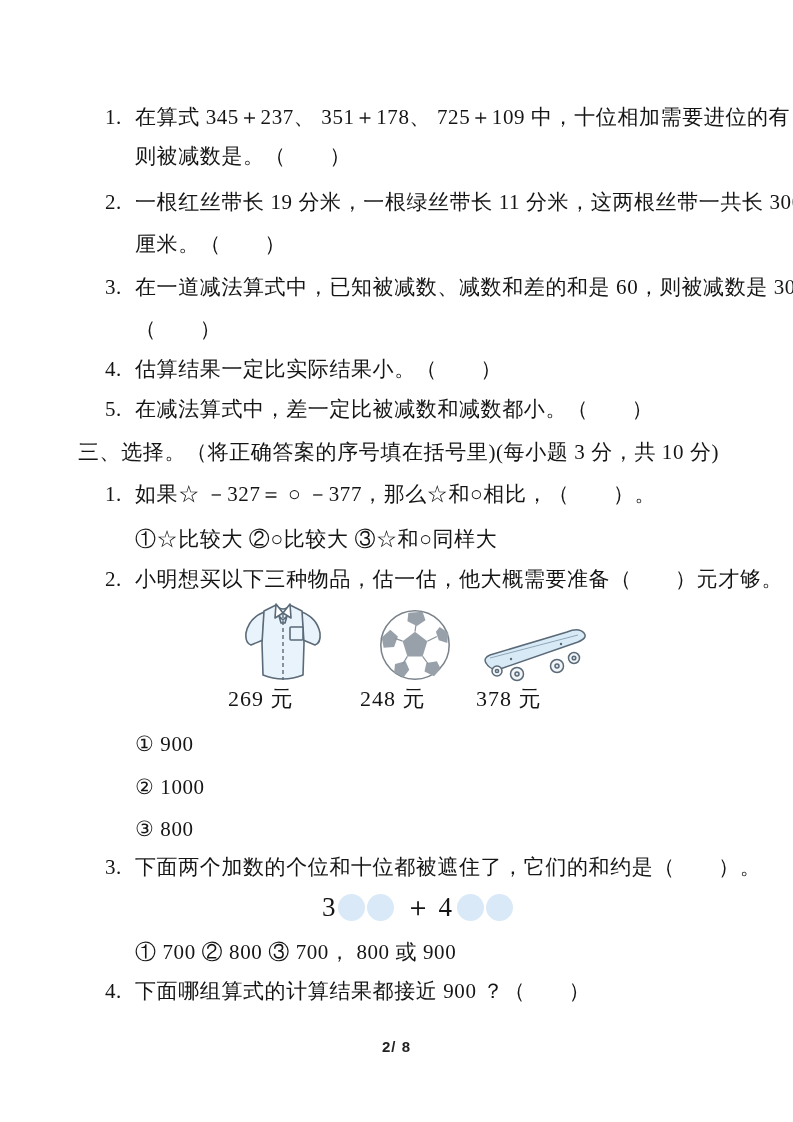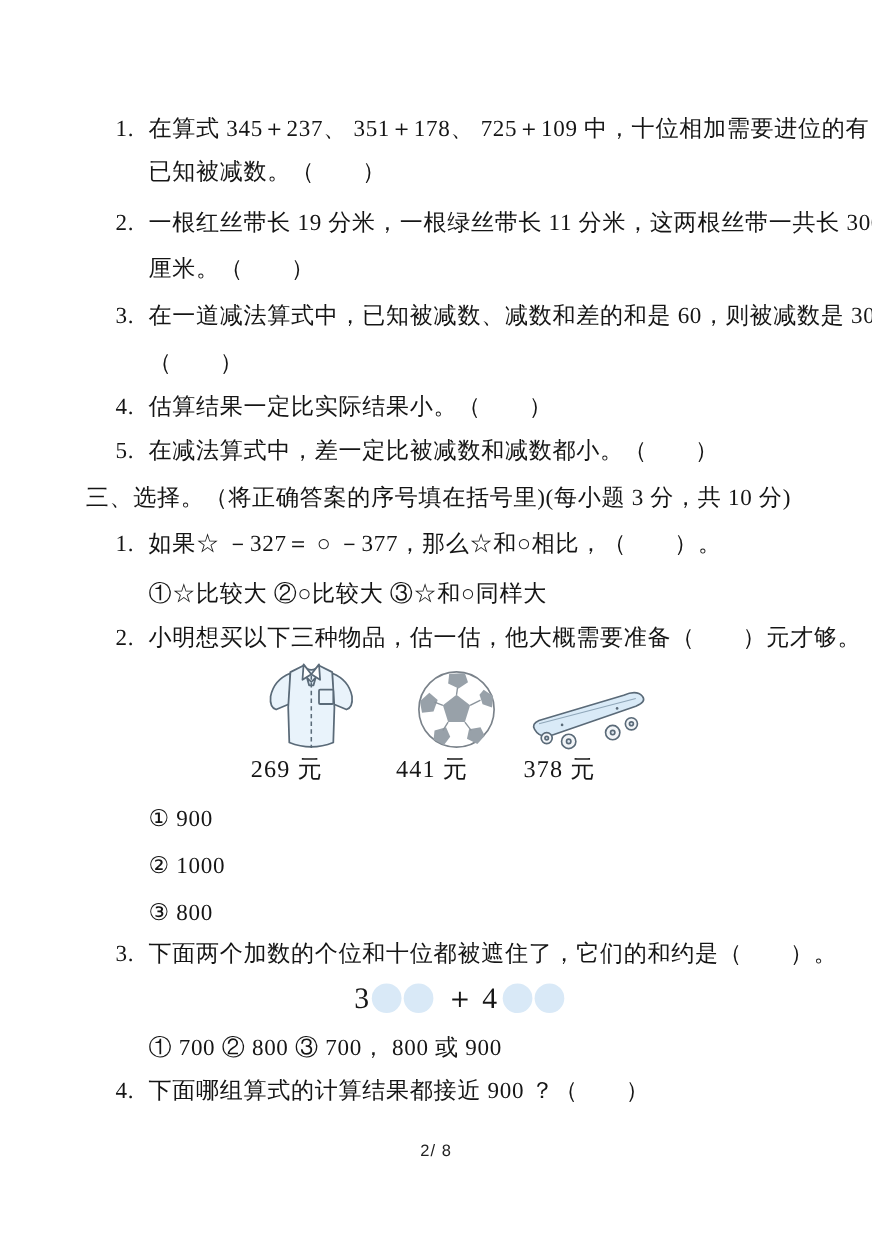--- a/index.html
+++ b/index.html
@@ -27,33 +27,33 @@
     position:absolute; top:889px; left:322px;
     display:flex; align-items:center; font-size:27px; letter-spacing:0;
   }
   .expr .dot { width:27px; height:27px; border-radius:50%; background:#d9e9f7; margin-left:2px; }
   .expr .plus { margin:0 7px 0 11px; }
   .expr .addend { line-height:27px; }
   .expr .a2 { margin-right:3px; }
   .footer {
     position:absolute; top:1038px; left:0; width:100%; text-align:center;
     font-family:"Liberation Sans","DejaVu Sans",sans-serif;
-    font-weight:normal; font-size:15px; letter-spacing:1px; color:#222;
+    font-weight:bold; font-size:15px; letter-spacing:1px; color:#222;
   }
   svg { display:block; }
 </style>
 </head>
 <body>
 
 <div class="page">
 
   <div class="line with-num" style="top:104px">
     <span class="qnum">1.</span><span>在算式 345＋237、 351＋178、 725＋109 中，十位相加需要进位的有</span>
   </div>
-  <div class="line" style="top:143px">已知被减数。（　　）</div>
+  <div class="line" style="top:143px">则被减数是。（　　）</div>
 
   <div class="line with-num" style="top:189px">
     <span class="qnum">2.</span><span>一根红丝带长 19 分米，一根绿丝带长 11 分米，这两根丝带一共长 300</span>
   </div>
   <div class="line" style="top:231px">厘米。（　　）</div>
 
   <div class="line with-num" style="top:274px">
     <span class="qnum">3.</span><span>在一道减法算式中，已知被减数、减数和差的和是 60，则被减数是 30。</span>
   </div>
   <div class="line" style="top:316px">（　　）</div>
@@ -109,21 +109,21 @@
         </g>
         <g stroke="#8a939b" stroke-width="1.3" fill="none">
           <line x1="40" y1="26" x2="41" y2="19"></line>
           <line x1="53" y1="36" x2="63" y2="31"></line>
           <line x1="48" y1="52" x2="54" y2="60"></line>
           <line x1="32" y1="52" x2="27" y2="60"></line>
           <line x1="27" y1="36" x2="19" y2="33"></line>
         </g>
       </svg>
     </div>
-    <div class="price">441 元</div>
+    <div class="price">248 元</div>
   </div>
 
   <div class="item item-skate">
     <div class="img">
       <svg width="110" height="60" viewBox="0 0 110 60">
         <g stroke="#5a6a78" stroke-width="1.5">
           <circle cx="93" cy="35" r="5.5" fill="#f2f5f8"></circle>
           <circle cx="93" cy="35" r="1.8" fill="#d9e3ec"></circle>
           <path d="M5 40 Q2 35 9 32 L86 9 Q98 4 103 10 Q107 15 97 19 L22 45 Q10 49 5 40 Z" fill="#d9eaf7"></path>
           <path d="M9 35 L97 12" fill="none" stroke="#8fa6b8" stroke-width="1"></path>

